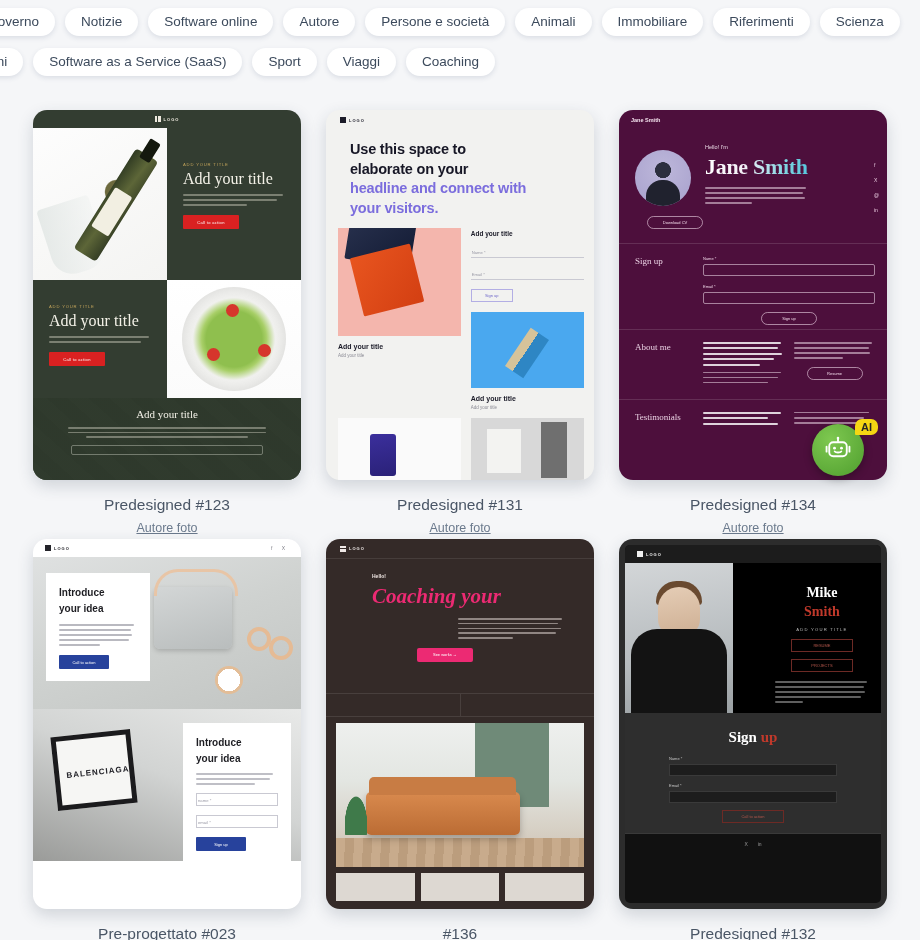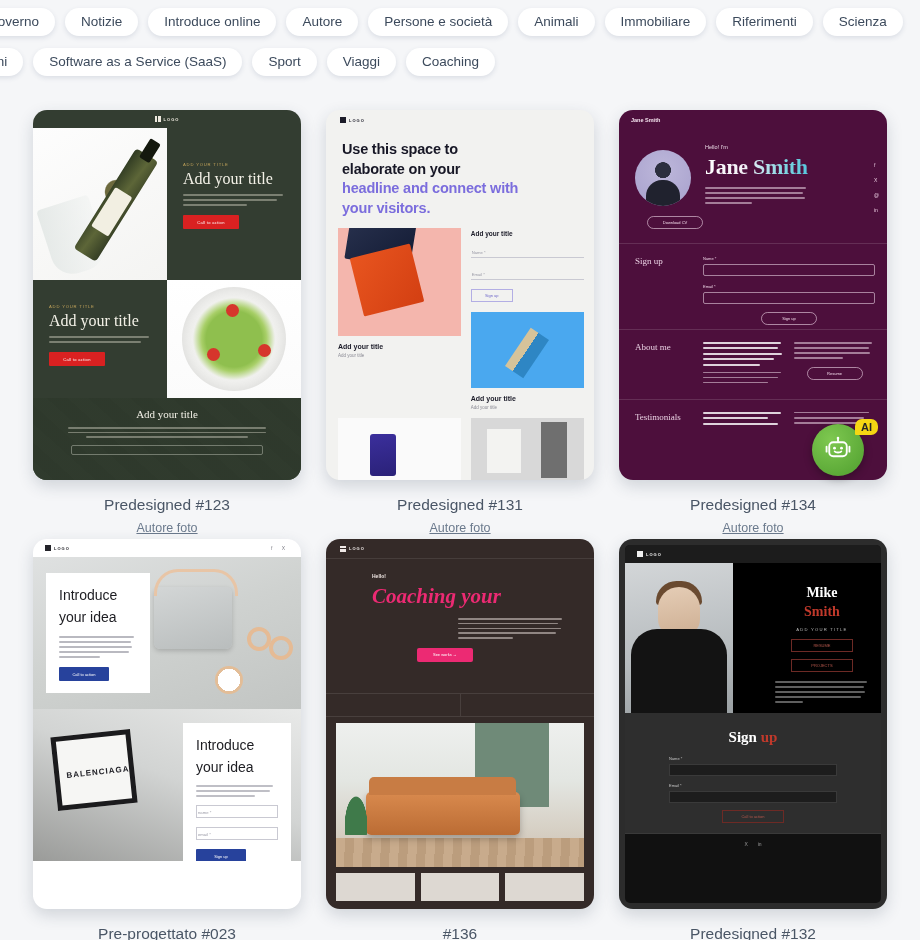--- a/index.html
+++ b/index.html
@@ -113,21 +113,21 @@
       repeating-linear-gradient(42deg,#4a5a44 0 14px,#3e4d39 14px 28px);
     display:flex;flex-direction:column;align-items:center;padding-top:10px;}
   .c1 .hero h4{ font-family:"Liberation Serif",serif;color:#f3f1e7;font-size:11px;font-weight:normal;}
   .c1 .hero .fakelines{ width:74%; margin-top:7px;}
   .c1 .hero .fakelines span{ background:rgba(230,228,212,.4); height:1.6px;}
   .c1 .inp{ margin-top:7px;width:72%;height:10px;border:1px solid rgba(200,205,190,.45);border-radius:2px;}
 
   
   .c2{ background:#f2f2f0; }
   .c2 .bar{ height:20px; display:flex; align-items:center; padding-left:14px;}
-  .c2 .head{ padding:10px 16px 4px 16px;}
+  .c2 .head{ padding:10px 16px 4px 24px;}
   .c2 .head p{ font-size:14.5px; font-weight:bold; line-height:1.35; letter-spacing:-.2px;}
   .c2 .head .l1,.c2 .head .l2{ color:#171726;}
   .c2 .head .l3,.c2 .head .l4{ color:#7b6ddd;}
   .c2 .mid{ display:flex; padding:6px 10px 0 12px; gap:10px;}
   .c2 .mid .left{ width:52%;}
   .pinkbox{ width:100%; height:108px; background:#f4b6ad; position:relative; overflow:hidden;}
   .pouch-o{ position:absolute; width:62px;height:60px;background:linear-gradient(135deg,#e8551f,#d33f12);
     transform:rotate(-14deg); left:18px; top:22px; border-radius:2px;}
   .pouch-n{ position:absolute; width:66px;height:52px;background:linear-gradient(135deg,#2a3350,#121a33);
     transform:rotate(9deg); left:10px; top:-16px; border-radius:2px;}
@@ -186,21 +186,21 @@
   .c4 .photo1{ height:152px; position:relative; overflow:hidden;
     background:linear-gradient(160deg,#dfe1e1 0%,#cfd2d0 48%,#c2c5c3 100%);}
   .handbag{ position:absolute; left:45%; top:20%; width:78px;height:62px;border-radius:6px;
     background:linear-gradient(165deg,#d3d6d6,#b9bdbd); box-shadow:0 2px 5px rgba(0,0,0,.18);}
   .handbag:after{content:"";position:absolute;left:0;top:-18px;width:78px;height:24px;
     border:3px solid #e8c5a6;border-bottom:none;border-radius:24px 24px 0 0;}
   .hoop{ position:absolute;width:24px;height:24px;border:4px solid #e5bb95;border-radius:50%;}
   .watch{ position:absolute;left:68%;top:72%;width:28px;height:28px;border-radius:50%;
     background:radial-gradient(circle,#fff 0 56%,#e3bd97 57%);}
   .panel{ position:absolute; background:#fff; padding:12px 13px; }
-  .panel h5{ font-size:14px; font-weight:normal; color:#1d1d22; line-height:1.55; }
+  .panel h5{ font-size:10px; font-weight:bold; color:#1d1d22; line-height:1.55; }
   .btn-blue{ width:50px;height:14px;background:#27429c;border-radius:1px;
     display:flex;align-items:center;justify-content:center;margin-top:9px;}
   .btn-blue i{font-style:normal;color:#fff;font-size:4px;}
   .c4 .photo2{ height:152px; position:relative; overflow:hidden;
     background:linear-gradient(200deg,#e8e9e8 0%,#d2d4d3 46%,#9a9b99 100%);}
   .frame{ position:absolute;left:8%;top:16%;width:80px;height:74px;background:#f6f6f4;
     border:5px solid #1b1b1d; transform:rotate(-6deg);}
   .frame i{font-style:normal;position:absolute;left:7px;top:30px;font-size:8px;font-weight:bold;color:#24242a;
     letter-spacing:1px;}
   .c4 .foot{ height:36px; background:#fff;}
@@ -290,21 +290,21 @@
     z-index:51; cursor:pointer;
   }
 </style>
 </head>
 <body>
 
 <div class="chips-area">
   <div class="chip-row row1">
     <div class="chip">to e governo</div>
     <div class="chip">Notizie</div>
-    <div class="chip">Introduce online</div>
+    <div class="chip">Software online</div>
     <div class="chip">Autore</div>
     <div class="chip">Persone e società</div>
     <div class="chip">Animali</div>
     <div class="chip">Immobiliare</div>
     <div class="chip">Riferimenti</div>
     <div class="chip">Scienza</div>
   </div>
   <div class="chip-row row2">
     <div class="chip">se e congregazioni</div>
     <div class="chip">Software as a Service (SaaS)</div>

